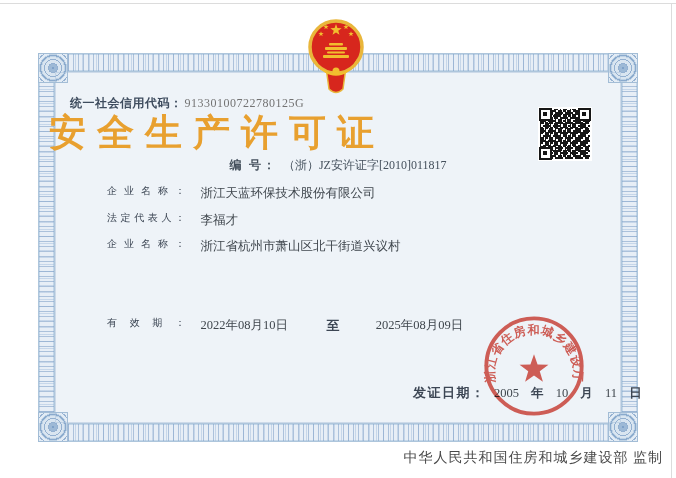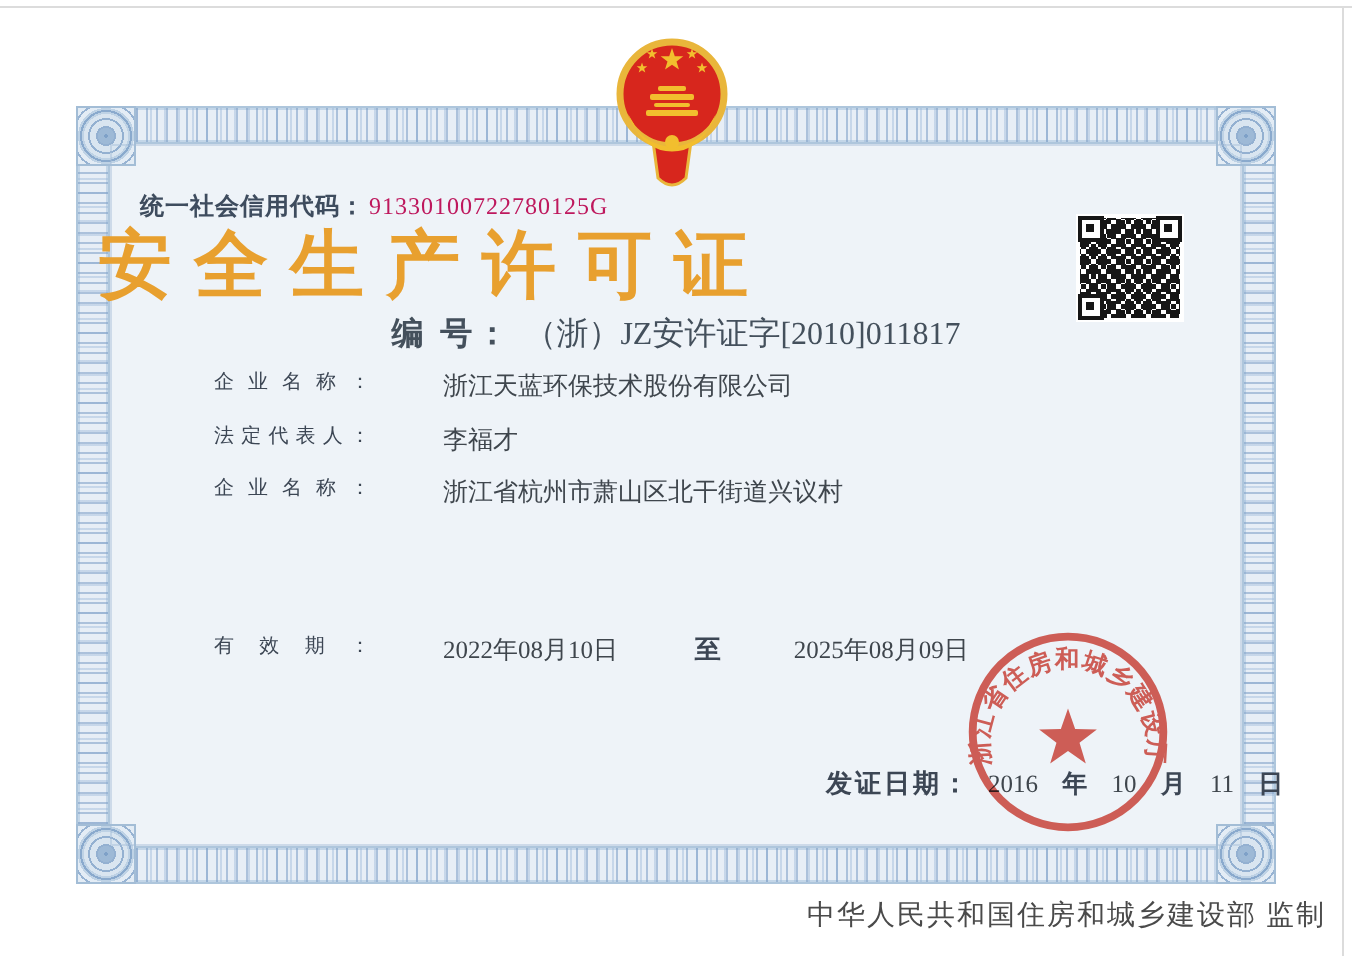--- a/index.html
+++ b/index.html
@@ -37,35 +37,35 @@
         radial-gradient(circle at 50% 50%, #9db9d6 0 4px, #d9e5f0 4px 11px, #bed2e5 11px 14px, #e3ecf5 14px);
       box-shadow: inset 0 0 0 1px #a3bdd6; }
   .c-tl { left:0; top:0; } .c-tr { right:0; top:0; }
   .c-bl { left:0; bottom:0; } .c-br { right:0; bottom:0; }
   .inner-frame { position:absolute; left:17px; top:19px; right:17px; bottom:19px;
                  border:1px solid rgba(163,189,214,.45); pointer-events:none; }
 
   
   .credit-line { position:absolute; left:32px; top:42px; font-size:12px; font-weight:bold;
                  color:#3e4c5e; letter-spacing:.5px; }
-  .credit-line .num { font-family:"Liberation Serif", serif; font-weight:normal; color:#be185d; margin-left:2px; }
+  .credit-line .num { font-family:"Liberation Serif", serif; font-weight:normal; color:#737373; margin-left:2px; }
 
   .cert-title { position:absolute; left:0; right:0; top:55px; text-align:left;
                 font-size:37px; font-weight:bold; color:#E8A02F;
                 letter-spacing:11px; text-indent:11px; }
 
   .serial-line { position:absolute; left:0; right:0; top:104px; text-align:center;
-                 font-size:16px; color:#44505c; }
+                 font-size:12px; color:#44505c; }
   .serial-line .lbl { font-weight:bold; letter-spacing:2px; margin-right:6px; }
   .serial-line .val { font-family:"Liberation Serif", serif; }
 
   .row { position:absolute; left:69px; height:18px; white-space:nowrap; }
   .row .lbl { display:inline-block; width:78px; font-size:10px; font-weight:normal; color:#3c4654;
               text-align:justify; text-align-last:justify; vertical-align:top; }
-  .row .val { display:inline-block; margin-left:32px; font-size:12.5px; color:#3f464d;
+  .row .val { display:inline-block; margin-left:11px; font-size:12.5px; color:#3f464d;
               font-family:"Liberation Serif", serif; vertical-align:top; padding-top:1px; }
   .row .to-word { display:inline-block; margin-left:34px; margin-right:16px; font-size:13px;
                   font-weight:bold; color:#3c4654; }
 
   .issue-row { position:absolute; left:375px; white-space:nowrap; }
   .issue-row .lbl { font-size:13px; font-weight:bold; color:#3c4654; letter-spacing:1.5px; }
   .issue-row .val { font-size:12.5px; color:#3f464d; font-family:"Liberation Serif", serif; margin-left:4px; }
   .date-parts { display:inline-block; margin-left:4px; font-size:12.5px; color:#3f464d;
                 font-family:"Liberation Serif", serif; }
   .date-parts span { margin-right:9px; }
@@ -165,21 +165,21 @@
   <div class="row" style="top:263px">
     <span class="lbl">有效期：</span>
     <span class="val">2022年08月10日</span>
     <span class="to-word">至</span>
     <span class="val" style="margin-left:16px">2025年08月09日</span>
   </div>
 
   <div class="issue-row" style="top:330px">
     <span class="lbl">发证日期：</span>
     <span class="date-parts">
-      <span>2016</span>
+      <span>2005</span>
       <span class="u">年</span>
       <span>10</span>
       <span class="u">月</span>
       <span>11</span>
       <span class="u">日</span>
     </span>
   </div>
 
   <div class="seal">
     <svg width="104" height="104" viewBox="0 0 120 120">

